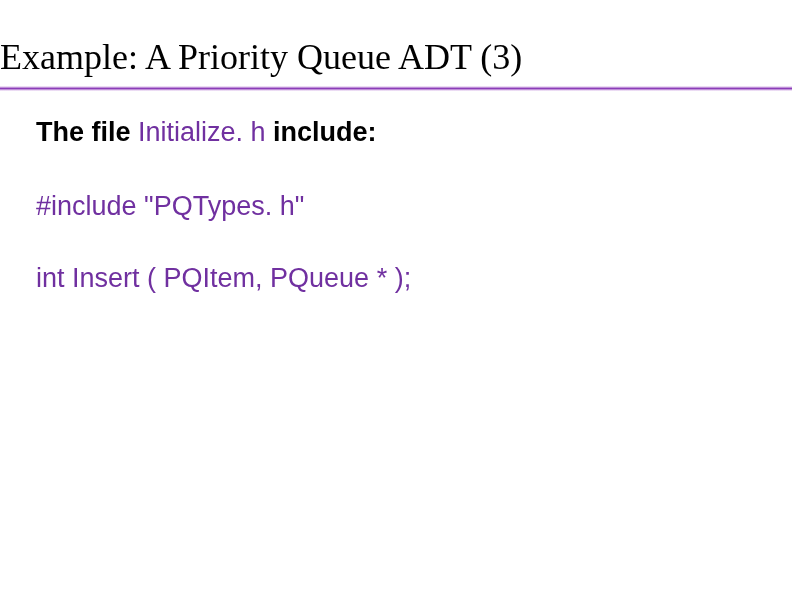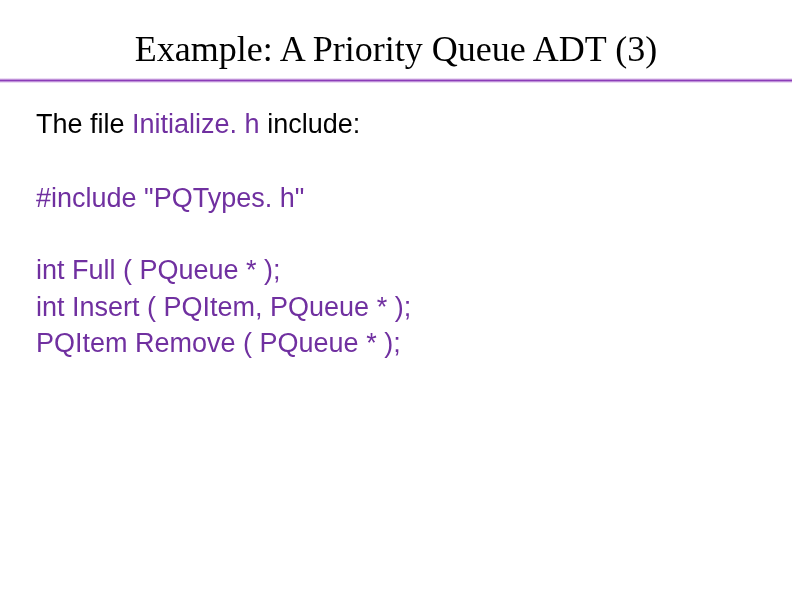--- a/index.html
+++ b/index.html
@@ -12,23 +12,23 @@
       height: 612px;
       background: #ffffff;
       font-family: Arial, Helvetica, sans-serif;
       position: relative;
       overflow: hidden;
     }
     .title {
       font-family: 'Times New Roman', Times, serif;
       font-size: 36px;
       color: #000000;
-      text-align: center;
       padding-top: 28px;
       font-weight: normal;
+      margin-top: 8px;
     }
     .divider {
       margin-top: 8px;
       height: 5px;
       width: 100%;
       background: linear-gradient(to bottom,
         #ffffff 0%,
         #d8b8e8 20%,
         #8b3db8 50%,
         #d8b8e8 80%,
@@ -39,20 +39,21 @@
       padding-right: 36px;
       padding-top: 26px;
     }
     .intro-line {
       font-size: 27px;
       color: #000000;
       margin-bottom: 40px;
     }
     .intro-text {
       color: #000000;
+      font-weight: bold;
     }
     .filename {
       color: #7030a0;
     }
     .code-block {
       font-size: 27px;
       line-height: 1.35;
     }
     .code-line {
       color: #7030a0;
@@ -72,17 +73,15 @@
 <div class="divider"></div>
 
 <div class="content">
   <div class="intro-line">
     <span class="intro-text">The file </span><span class="filename">Initialize. h</span><span class="intro-text"> include:</span>
   </div>
 
   <div class="code-block">
     <div class="code-line">#include "PQTypes. h"</div>
     <div class="spacer"></div>
-    <div class="code-line">int Full ( PQueue * );</div>
     <div class="code-line">int Insert ( PQItem, PQueue * );</div>
-    <div class="code-line">PQItem Remove ( PQueue * );</div>
   </div>
 </div>
 
 </body></html>

